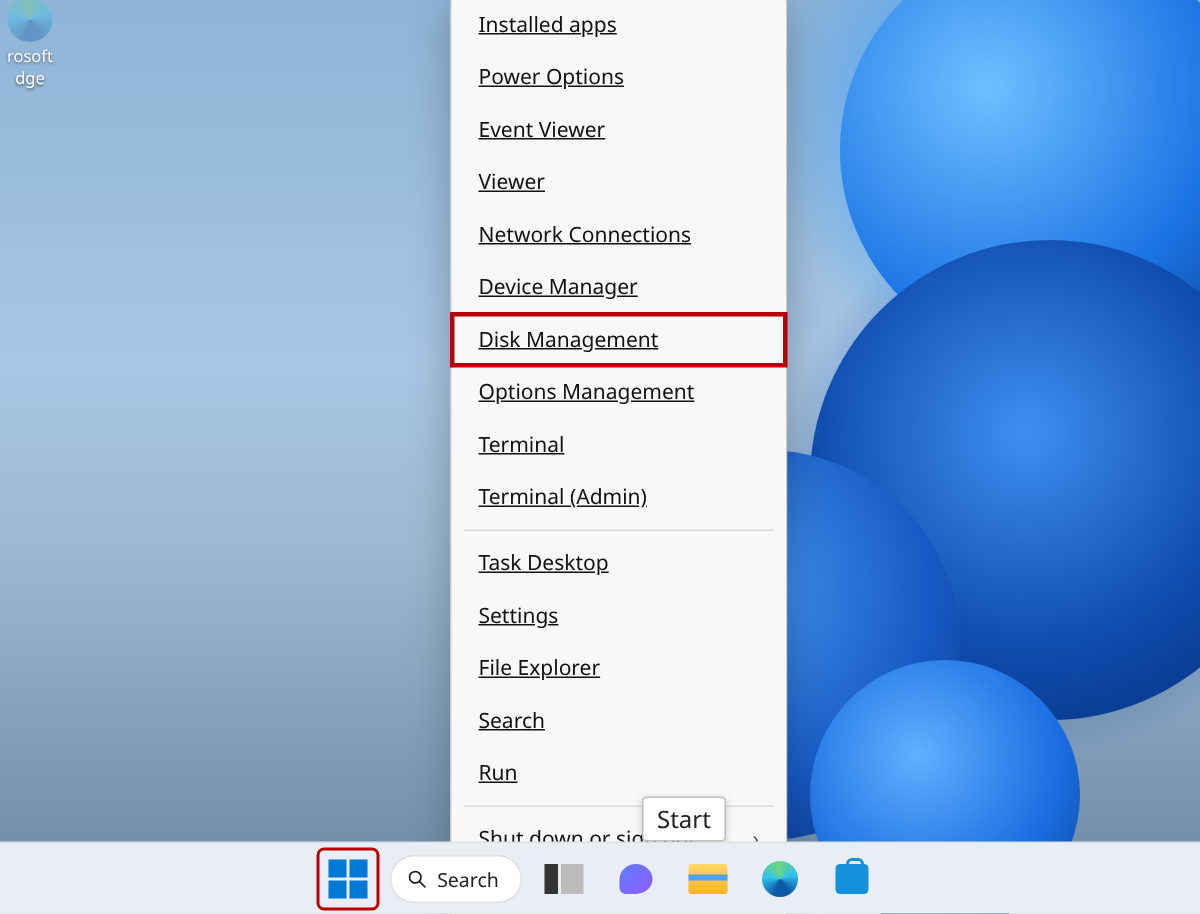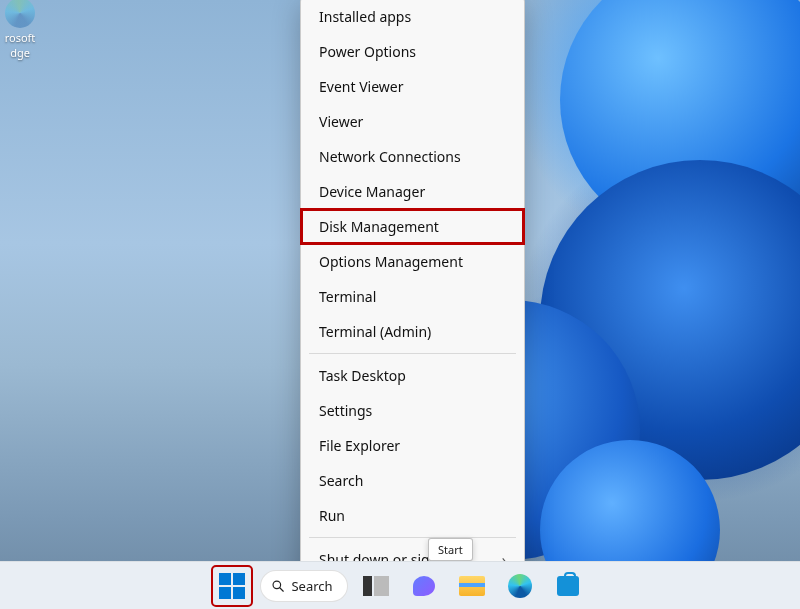--- a/index.html
+++ b/index.html
@@ -97,39 +97,40 @@
     border-radius: 8px;
     box-shadow: 0 10px 28px rgba(0,0,0,.25);
     padding: 4px 0;
     font-size: 14px;
     color: #111;
   }
   .ctx-item {
     padding: 8px 18px;
     cursor: pointer;
     white-space: nowrap;
+    text-decoration: underline;
   }
   .ctx-sep {
     height: 1px; margin: 4px 8px; background: rgba(0,0,0,.12);
   }
   .ctx-item.has-sub::after {
     content: "›"; float: right; color: #555; font-size: 14px;
   }
   .highlight-box {
     outline: 3px solid #b90000;
     outline-offset: -2px;
   }
 
   
   .tooltip {
     position: absolute;
     left: 428px; bottom: 48px;
     background: #fff; border: 1px solid rgba(0,0,0,.25);
     border-radius: 3px; padding: 3px 9px;
-    font-size: 11px; color: #222;
+    font-size: 16px; color: #222;
     box-shadow: 0 2px 6px rgba(0,0,0,.18);
   }
 </style>
 </head>
 <body>
 
 <div class="desktop">
 
   <div class="petal p1"></div>
   <div class="petal p2"></div>

